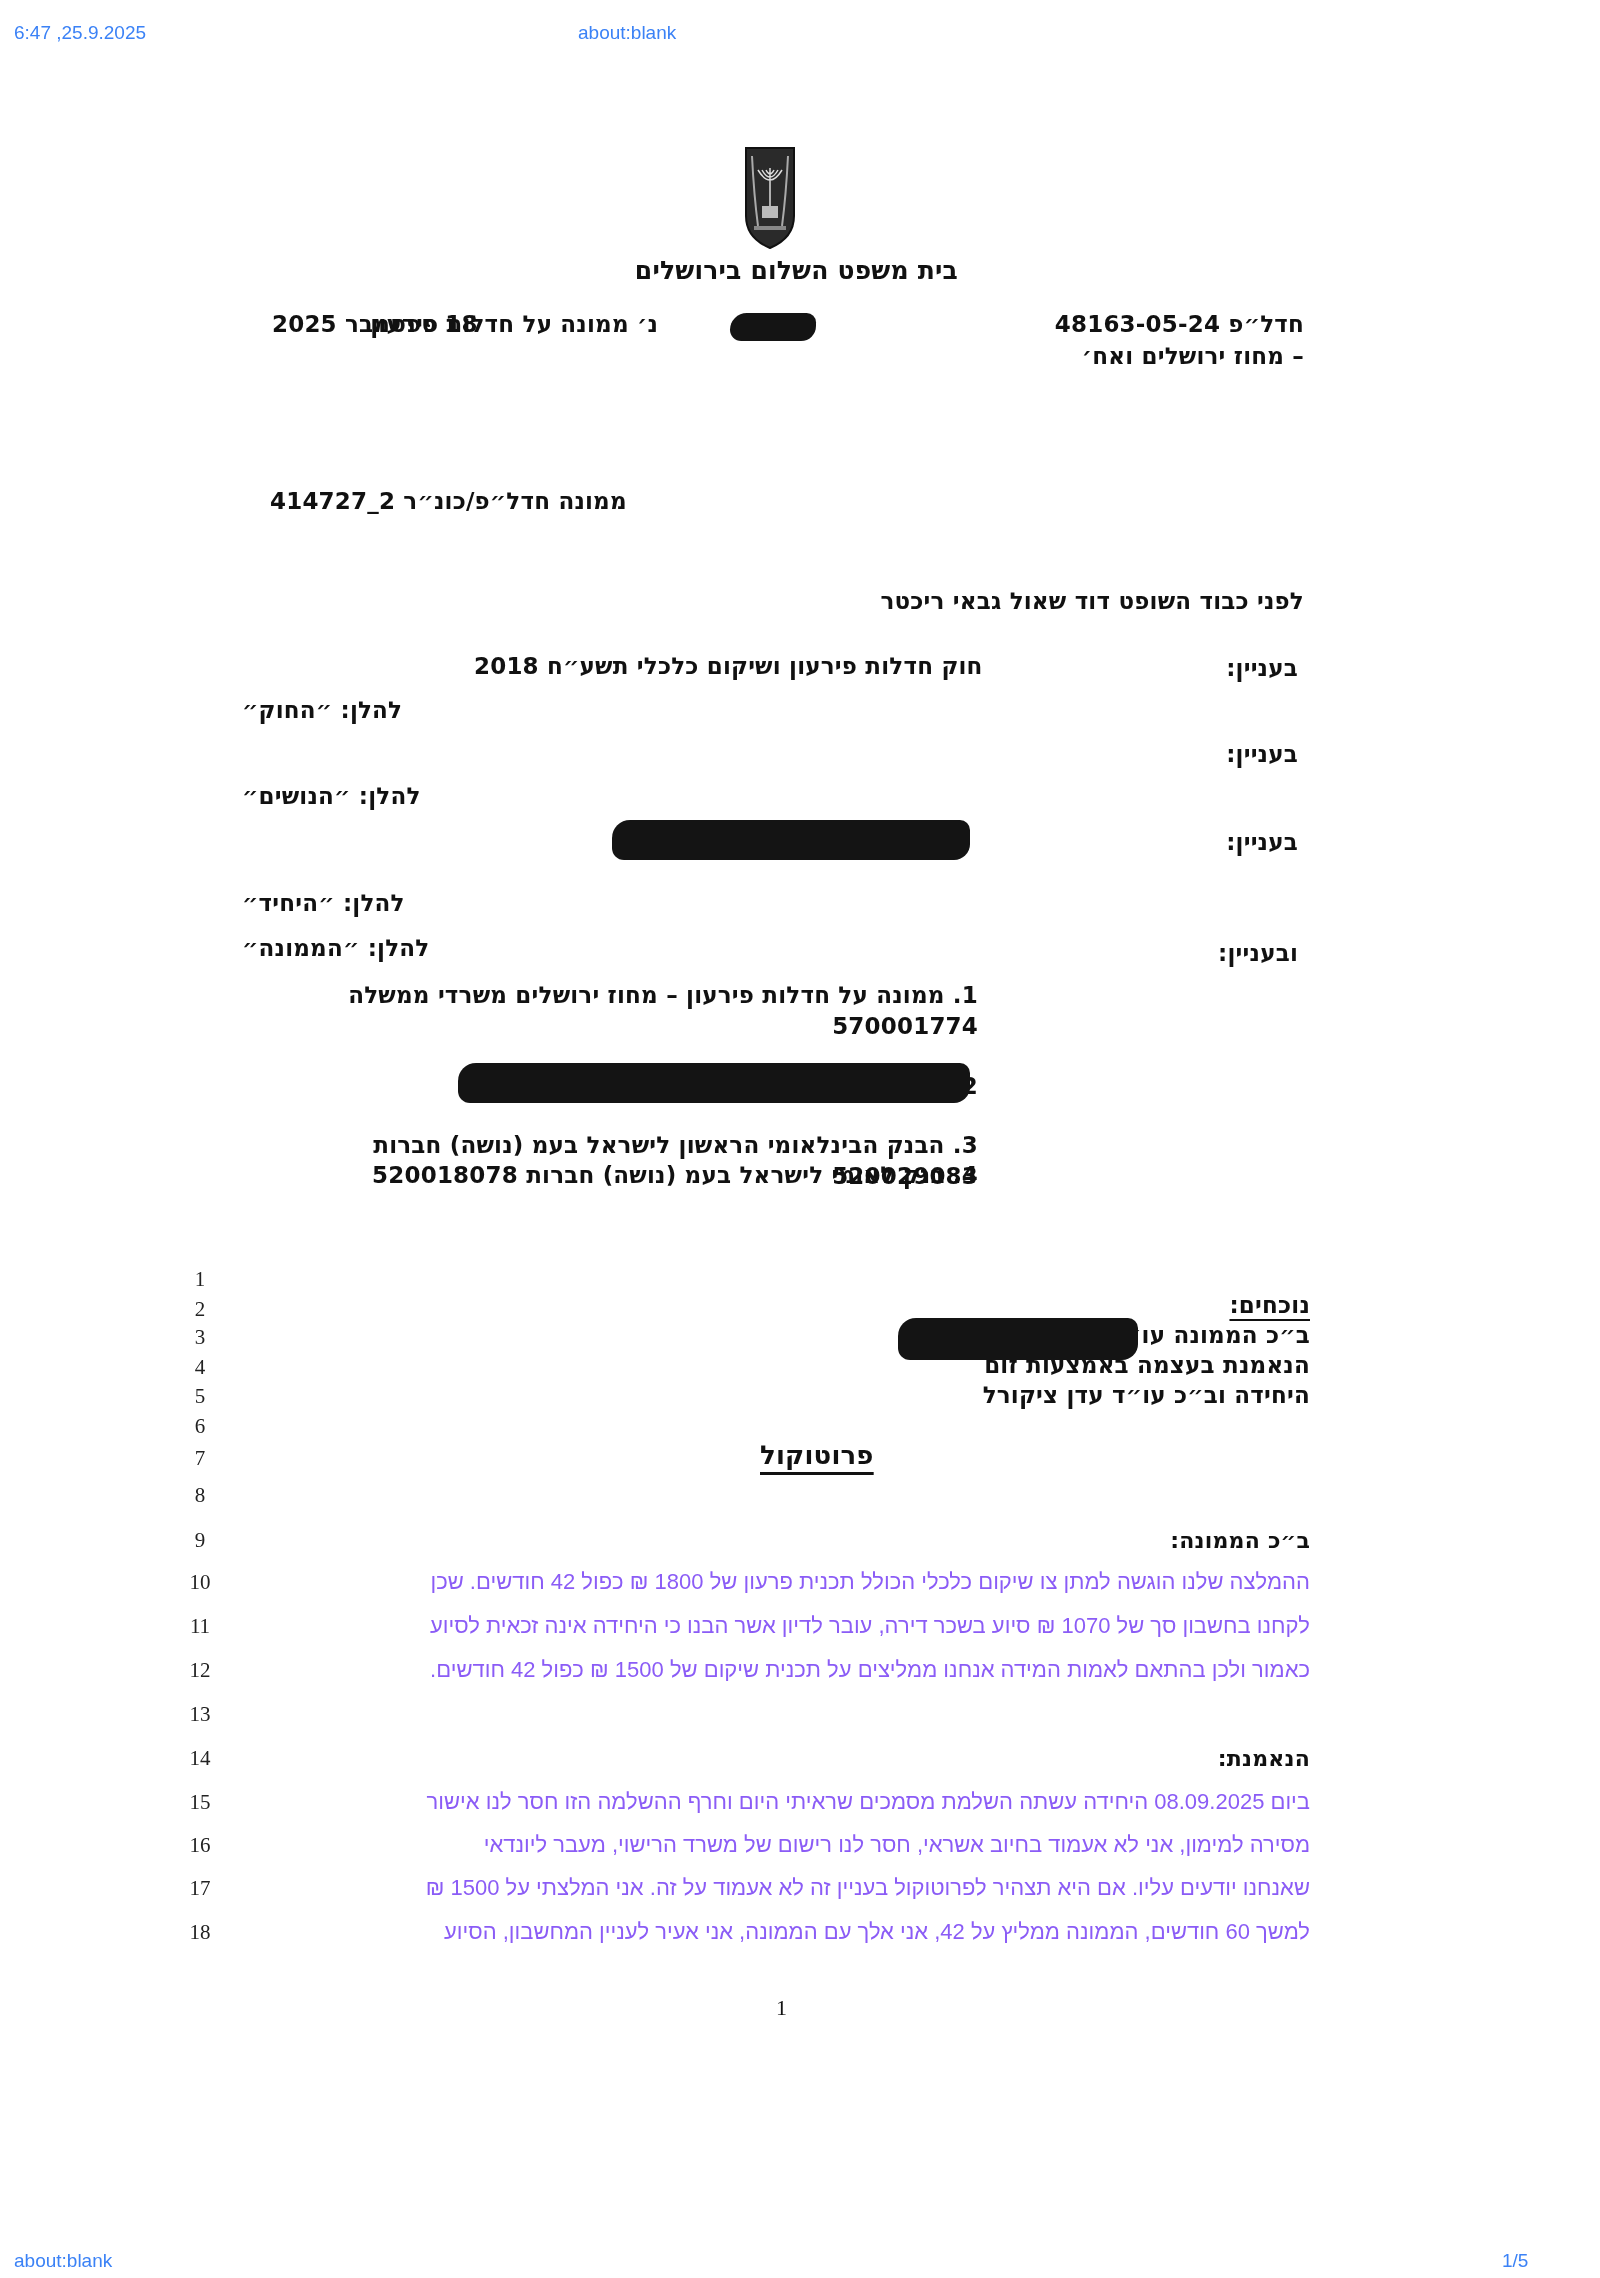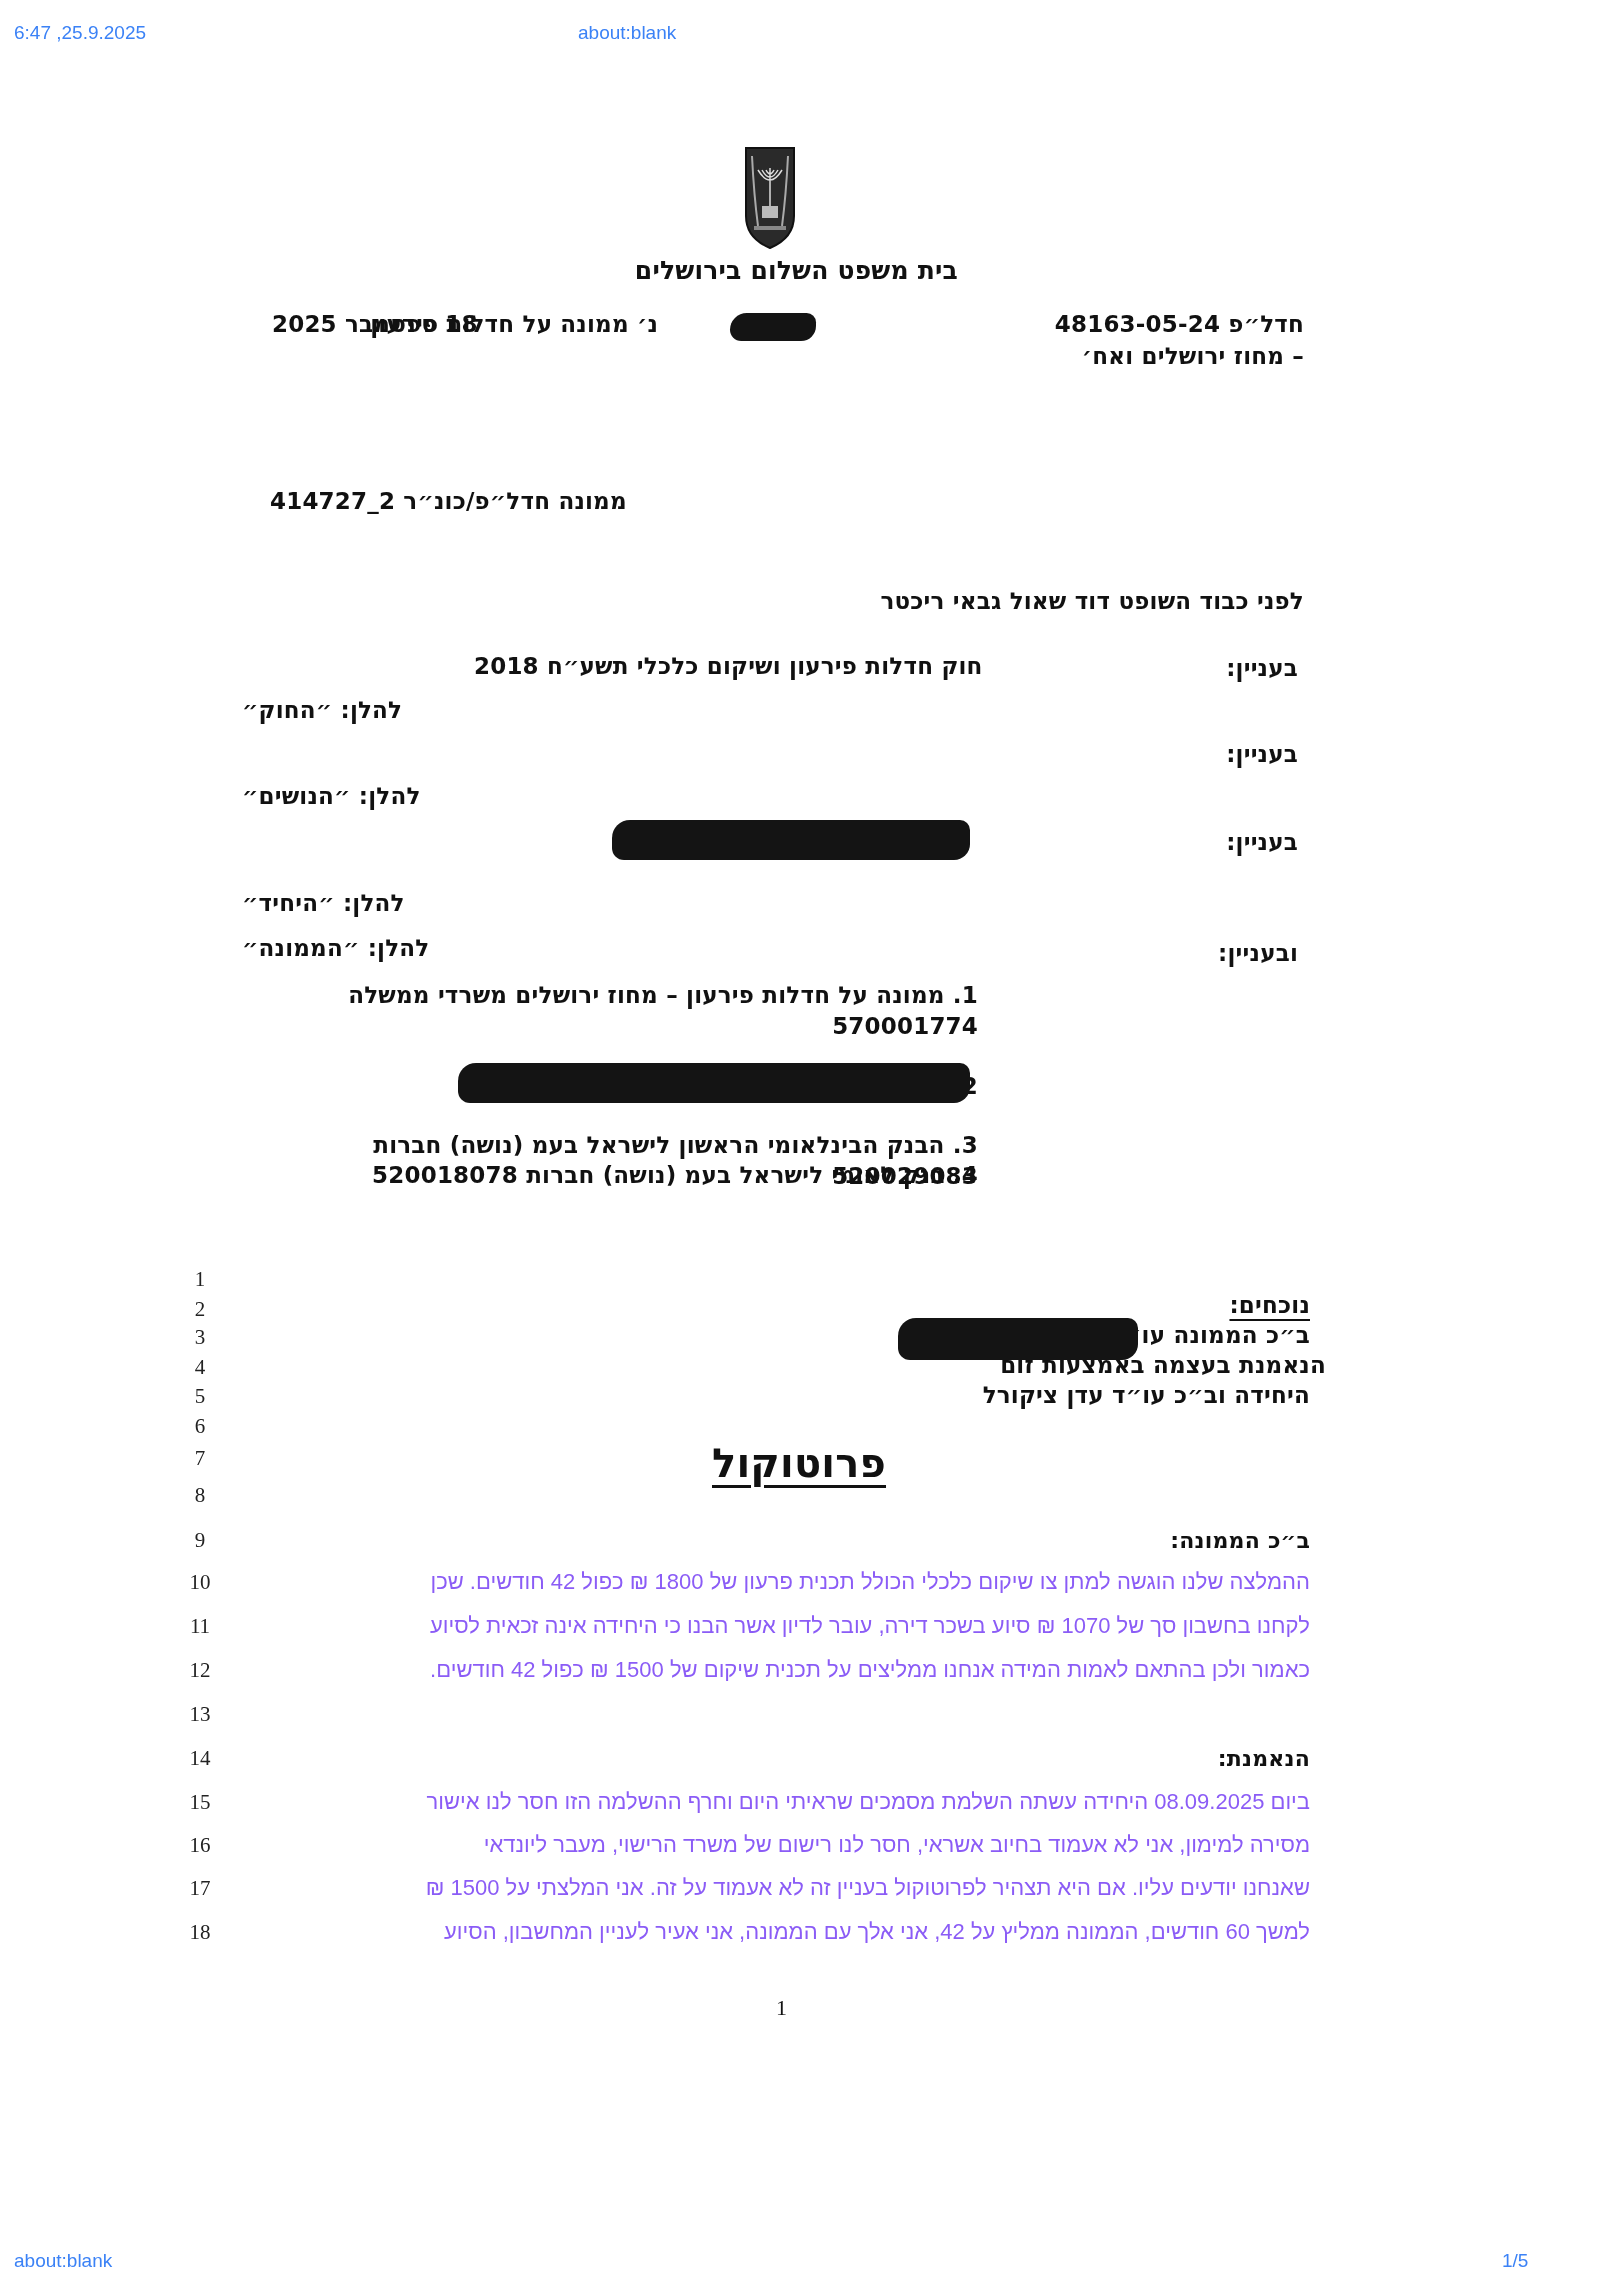--- a/index.html
+++ b/index.html
@@ -8,21 +8,21 @@
   .page { position: absolute; left: 0; top: 0; width: 1600px; height: 2278px; }
   .abs { position: absolute; }
   .rtl { direction: rtl; unicode-bidi: isolate; }
   .hd { font-family: "DejaVu Sans", sans-serif; font-weight: bold; font-size: 23px; letter-spacing: 0.2px; }
   .body { font-family: "Liberation Sans", sans-serif; font-size: 22px; color: #8b5cf6; }
   .lnum { position: absolute; left: 180px; width: 40px; text-align: center; font-family: "Liberation Serif", serif; font-size: 21px; color: #222; }
   .redact { position: absolute; background: #141414; border-radius: 18px 10px 16px 12px; }
   .emblem { position: absolute; left: 744px; top: 146px; width: 52px; height: 104px; }
   .title-court { font-size: 25px; }
   .u { text-decoration: underline; text-underline-offset: 6px; }
-  .protocol { font-size: 40px; text-decoration: underline; text-underline-offset: 8px; text-decoration-thickness: 3px; }
+  .protocol { font-size: 26px; text-decoration: underline; text-underline-offset: 8px; text-decoration-thickness: 3px; margin-left: 48px; }
 </style>
 </head>
 <body>
 
 <div class="print-hdr" style="left:14px; top:22px;">6:47 ,25.9.2025</div>
 <div class="print-hdr" style="left:578px; top:22px;">about:blank</div>
 
 <div class="page">
 
   <svg class="emblem" viewBox="0 0 52 104">
@@ -97,21 +97,21 @@
   <div class="lnum" style="top:1702px;">13</div>
   <div class="lnum" style="top:1746px;">14</div>
   <div class="lnum" style="top:1790px;">15</div>
   <div class="lnum" style="top:1833px;">16</div>
   <div class="lnum" style="top:1876px;">17</div>
   <div class="lnum" style="top:1920px;">18</div>
 
   <div class="abs rtl hd u" style="right:290px; top:1292px;">נוכחים:</div>
   <div class="abs rtl hd" style="right:290px; top:1322px;">ב״כ הממונה עו״ד [REDACTED]</div>
   <div class="redact" style="left:898px; top:1318px; width:240px; height:42px;"></div>
-  <div class="abs rtl hd" style="right:274px; top:1352px;">הנאמנת בעצמה באמצעות זום</div>
+  <div class="abs rtl hd" style="right:290px; top:1352px;">הנאמנת בעצמה באמצעות זום</div>
   <div class="abs rtl hd" style="right:290px; top:1382px;">היחידה וב״כ עו״ד עדן ציקורל</div>
 
   <div class="abs rtl hd protocol" style="left:712px; top:1440px;">פרוטוקול</div>
 
   <div class="abs rtl hd" style="right:290px; top:1528px; font-size:22px;">ב״כ הממונה:</div>
   <div class="abs rtl body" style="right:290px; top:1569px; width:1080px; text-align:justify;">ההמלצה שלנו הוגשה למתן צו שיקום כלכלי הכולל תכנית פרעון של 1800 ₪ כפול 42 חודשים. שכן</div>
   <div class="abs rtl body" style="right:290px; top:1613px; width:1080px;">לקחנו בחשבון סך של 1070 ₪ סיוע בשכר דירה, עובר לדיון אשר הבנו כי היחידה אינה זכאית לסיוע</div>
   <div class="abs rtl body" style="right:290px; top:1657px; width:1080px;">כאמור ולכן בהתאם לאמות המידה אנחנו ממליצים על תכנית שיקום של 1500 ₪ כפול 42 חודשים.</div>
 
   <div class="abs rtl hd" style="right:290px; top:1746px; font-size:22px;">הנאמנת:</div>

